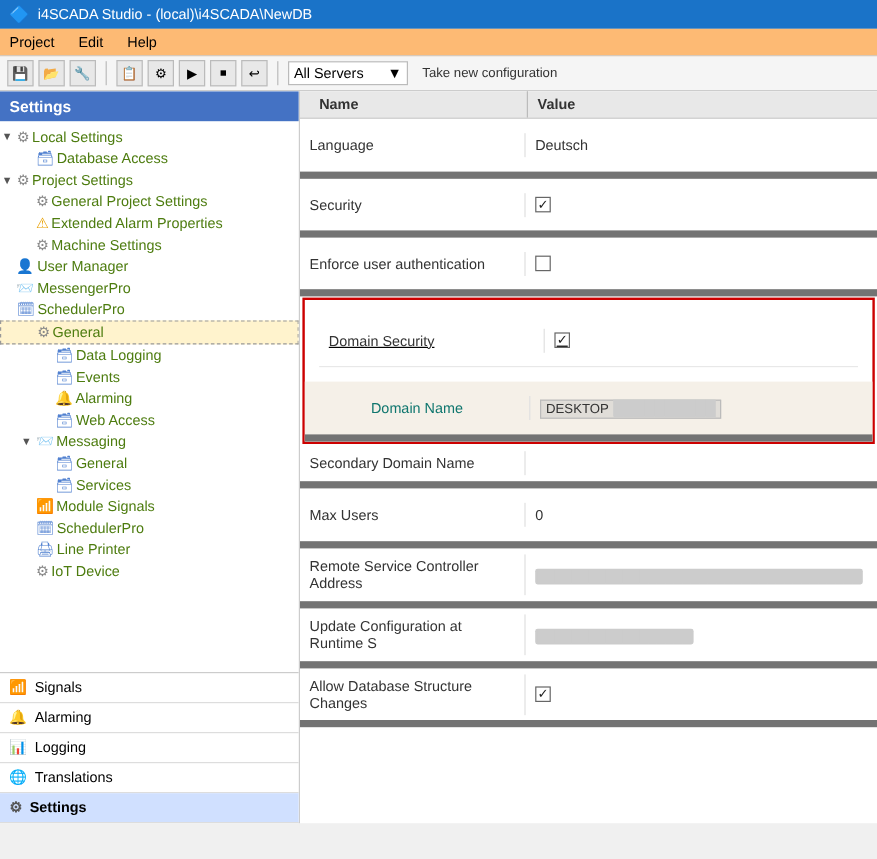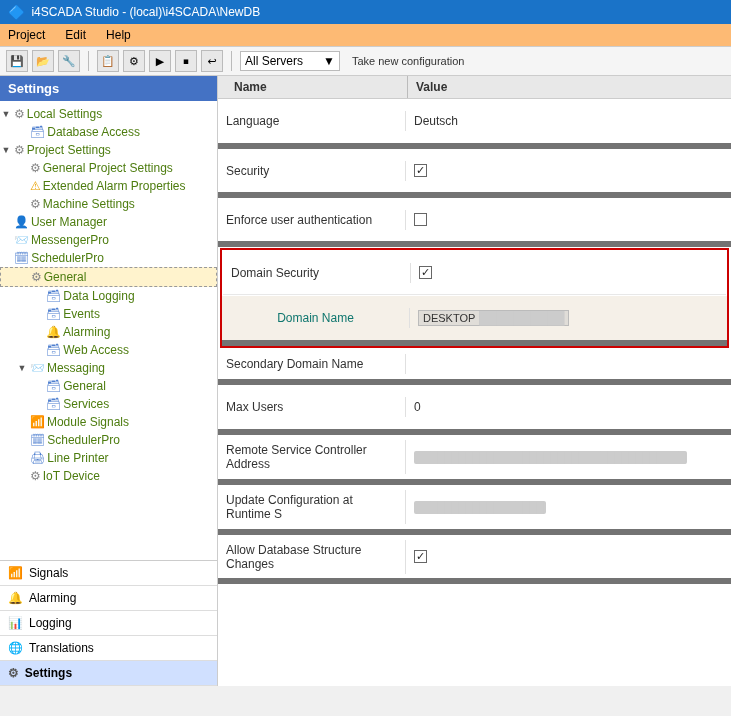--- a/index.html
+++ b/index.html
@@ -59,21 +59,21 @@
     .toolbar-label { font-size: 11px; color: #333; margin-left: 8px; }
 
     
     .main-layout {
       display: flex;
       height: calc(716px - 80px - 26px);
     }
 
     
     .sidebar {
-      width: 218px;
+      width: 250px;
       background: white;
       border-right: 1px solid #ccc;
       display: flex;
       flex-direction: column;
       overflow: hidden;
     }
     .sidebar-tree {
       flex: 1;
       overflow-y: auto;
       padding: 4px 0;
@@ -412,21 +412,21 @@
 
       <div class="content-row">
         <div class="content-row-name">Enforce user authentication</div>
         <div class="content-row-value checkbox-cell">
           <div class="cb unchecked"></div>
         </div>
       </div>
 
       <div style="border: 2px solid #cc0000; margin: 1px 2px;">
 
-        <div class="content-row" style="border-bottom: 1px solid #e8e8e8; margin:1px;">
+        <div class="content-row" style="border-bottom: 1px solid #e8e8e8; margin:12px;text-decoration:underline;">
           <div class="content-row-name">Domain Security</div>
           <div class="content-row-value checkbox-cell">
             <div class="cb checked"></div>
           </div>
         </div>
 
         <div class="content-row domain-name-row" style="margin:0;">
           <div class="content-row-name greyed">Domain Name</div>
           <div class="content-row-value">
             <span style="background: #e0ddd8; padding: 1px 4px; border: 1px solid #bbb; font-size:11px;">DESKTOP<span style="background:#ccc; color:#ccc; margin-left:4px;">██████████</span></span>

